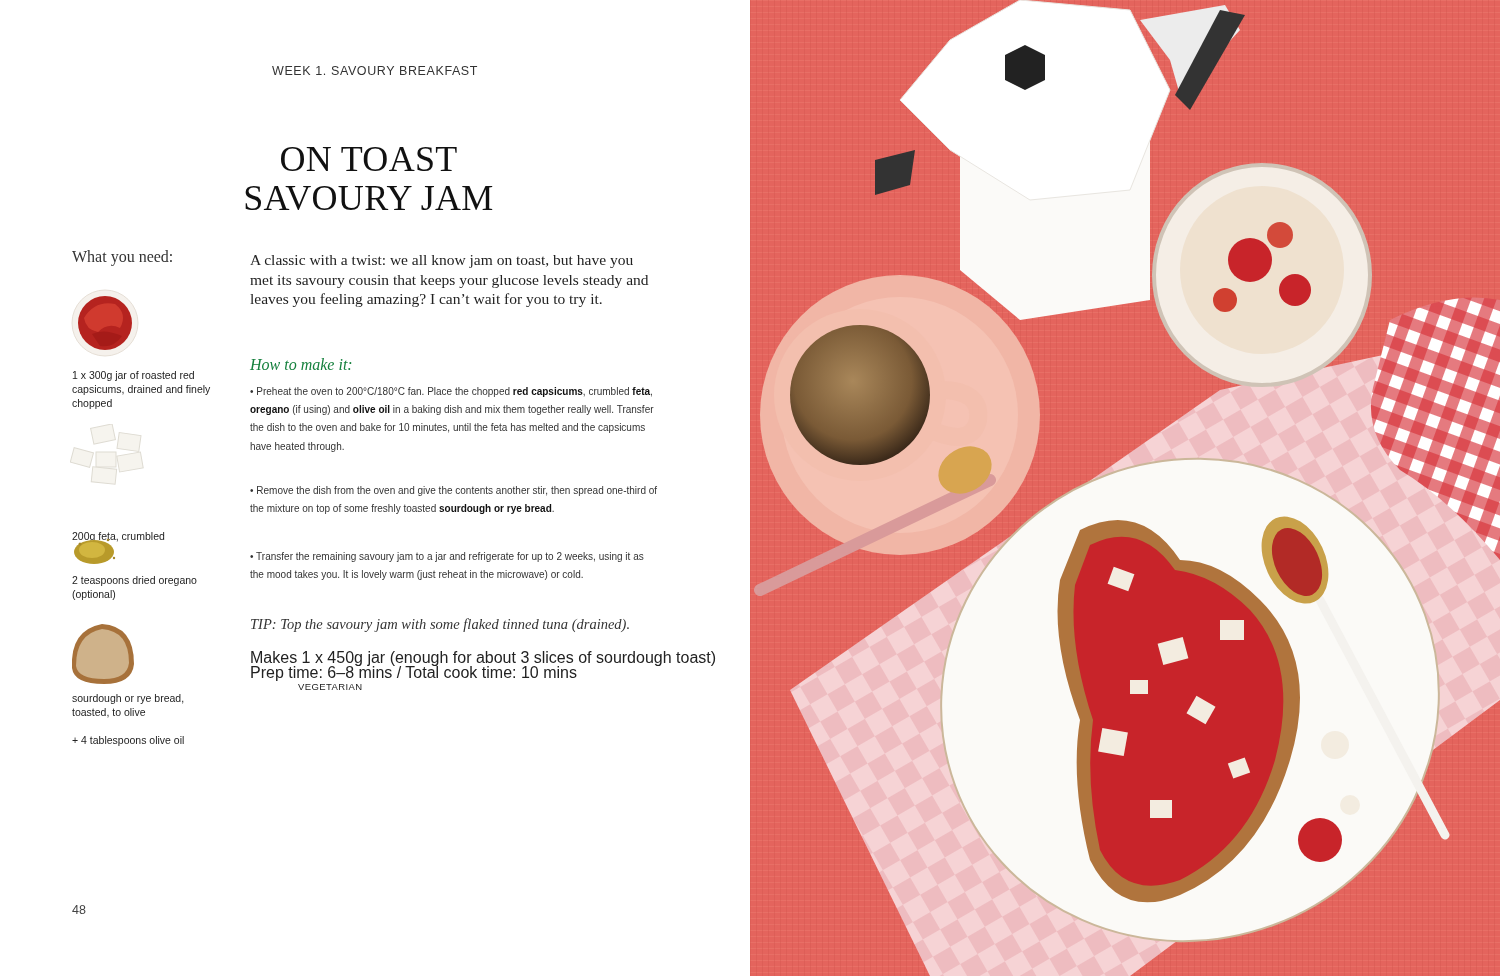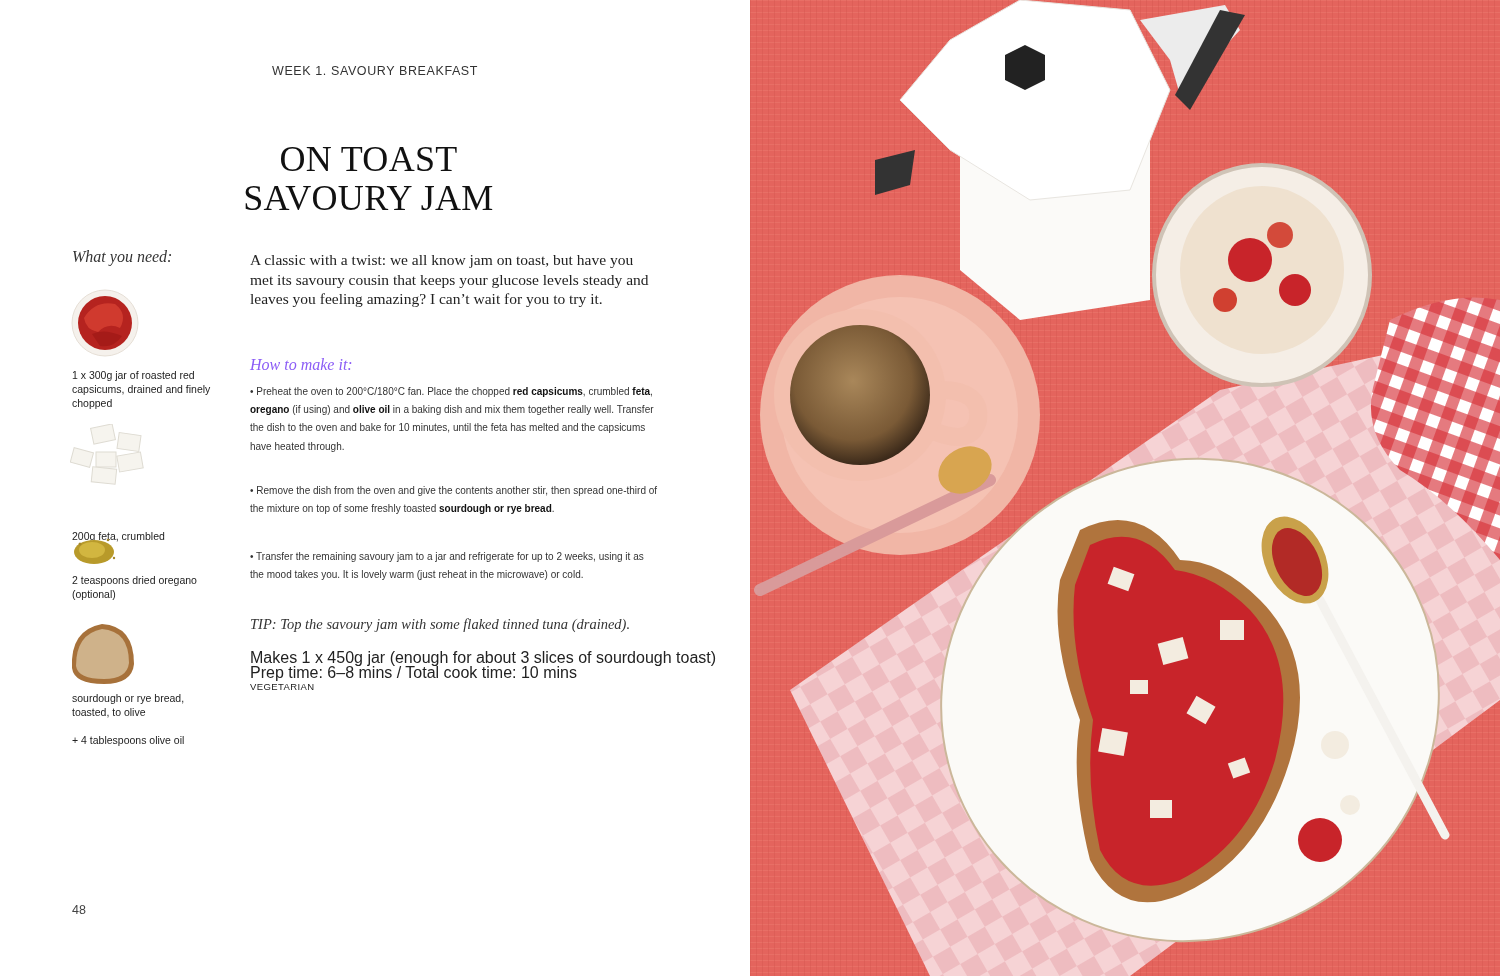--- a/index.html
+++ b/index.html
@@ -3,26 +3,26 @@
 <meta charset="utf-8">
 <style>
   html, body { margin:0; padding:0; }
   body { width:1500px; height:976px; position:relative; overflow:hidden; background:#fff; font-family:"Liberation Sans", sans-serif; color:#222; }
   .left-page { position:absolute; left:0; top:0; width:750px; height:976px; background:#ffffff;border-radius:11px; }
   .right-page { position:absolute; left:750px; top:0; width:750px; height:976px; background:#e4645d; overflow:hidden; }
 
   .section-label { position:absolute; left:272px; top:64px; font-size:12.5px; letter-spacing:0.6px; color:#333; }
   .title { position:absolute; left:236px; top:140px; width:265px; text-align:center; font-family:"Liberation Serif", serif; font-size:36px; line-height:39px; color:#111; letter-spacing:0.3px; }
 
-  .need-heading { position:absolute; left:72px; top:248px; font-family:"Liberation Serif", serif; font-style:italic; font-size:16px; color:#333; }
+  .need-heading { position:absolute; left:72px; top:248px; font-family:"Liberation Serif", serif; font-size:16px; color:#333; }
   .ingredient { position:absolute; left:72px; width:140px; font-size:10.5px; line-height:14px; color:#222; }
   .ing-img { position:absolute; }
 
   .intro { position:absolute; left:250px; top:250px; width:410px; font-family:"Liberation Serif", serif; font-size:15.5px; line-height:19.5px; color:#222; }
-  .how-heading { position:absolute; left:250px; top:356px; font-family:"Liberation Serif", serif; font-style:italic; font-size:16px; color:#8b5cf6; }
+  .how-heading { position:absolute; left:250px; top:356px; font-family:"Liberation Serif", serif; font-style:italic; font-size:16px; color:#15803d; }
   .step { position:absolute; left:250px; width:410px; font-size:10px; line-height:18.2px; color:#333; }
   .step b { color:#111; }
   .tip { position:absolute; left:250px; top:616px; width:420px; font-family:"Liberation Serif", serif; font-style:italic; font-size:14.5px; color:#333; }
   .meta { position:absolute; left:250px; font-size:16px; color:#222; }
   .meta.small { font-size:9.5px; letter-spacing:0.4px; }
   .page-number { position:absolute; left:72px; top:903px; font-size:12.5px; color:#444; }
 
   .photo svg { position:absolute; left:0; top:0; }
 </style>
 </head>
@@ -84,21 +84,21 @@
   <div class="intro">A classic with a twist: we all know jam on toast, but have you met its savoury cousin that keeps your glucose levels steady and leaves you feeling amazing? I can’t wait for you to try it.</div>
   <div class="how-heading">How to make it:</div>
 
   <div class="step" style="top:383px;"><span>• Preheat the oven to 200°C/180°C fan. Place the chopped </span><b>red capsicums</b><span>, crumbled </span><b>feta</b><span>, </span><b>oregano</b><span> (if using) and </span><b>olive oil</b><span> in a baking dish and mix them together really well. Transfer the dish to the oven and bake for 10 minutes, until the feta has melted and the capsicums have heated through.</span></div>
   <div class="step" style="top:482px;"><span>• Remove the dish from the oven and give the contents another stir, then spread one-third of the mixture on top of some freshly toasted </span><b>sourdough or rye bread</b><span>.</span></div>
   <div class="step" style="top:548px;"><span>• Transfer the remaining savoury jam to a jar and refrigerate for up to 2 weeks, using it as the mood takes you. It is lovely warm (just reheat in the microwave) or cold.</span></div>
 
   <div class="tip">TIP: Top the savoury jam with some flaked tinned tuna (drained).</div>
   <div class="meta" style="top:649px;">Makes 1 x 450g jar (enough for about 3 slices of sourdough toast)</div>
   <div class="meta" style="top:664px;">Prep time: 6–8 mins / Total cook time: 10 mins</div>
-  <div class="meta small" style="top:681px;">VEGETARIAN</div>
+  <div class="meta small" style="top:681px;margin-left:48px;">VEGETARIAN</div>
 
   <div class="page-number">48</div>
 </div>
 
 <div class="right-page photo">
   <svg width="750" height="976" viewBox="0 0 750 976">
     <defs>
       <pattern id="weave" width="6" height="6" patternUnits="userSpaceOnUse">
         <rect width="6" height="6" fill="#e4645d"></rect>
         <rect width="6" height="1" fill="#ec7a70" opacity="0.5"></rect>

